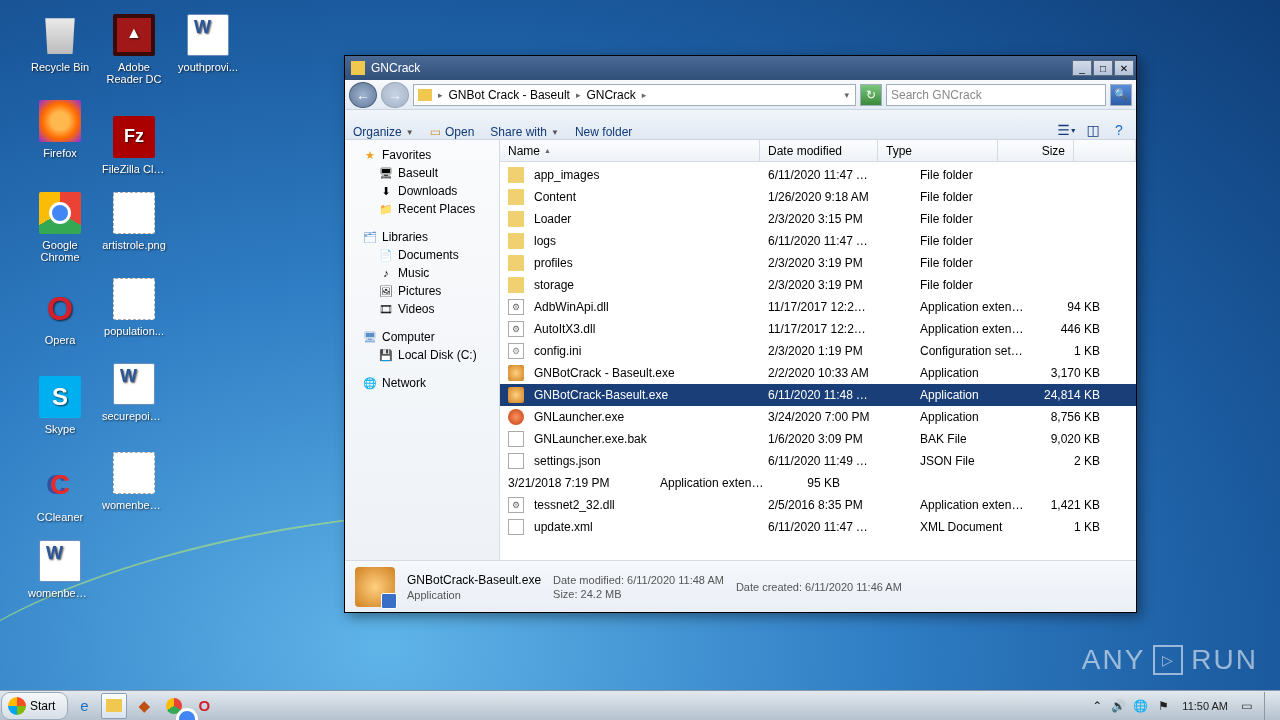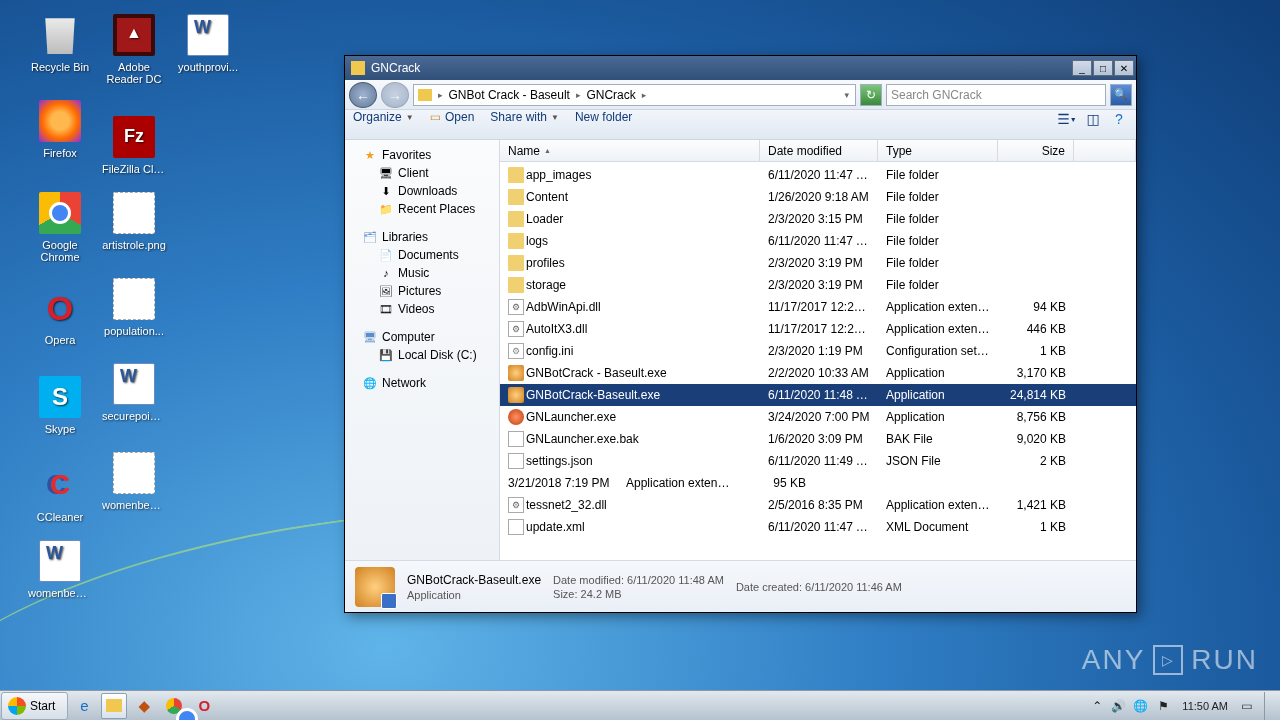--- a/index.html
+++ b/index.html
@@ -44,21 +44,21 @@
 .navbar { height: 30px; background: linear-gradient(#f7f9fc, #e4ebf4); border-bottom: 1px solid #ccd5e2; display: flex; align-items: center; padding: 0 4px; gap: 4px; }
 .navbtn { width: 28px; height: 26px; border-radius: 50%; background: radial-gradient(#9fb4d0,#627899); border: 1px solid #4a5d77; display: flex; align-items: center; justify-content: center; color: #fff; font-size: 14px; cursor: pointer; }
 .navbtn.disabled { opacity: 0.5; }
 .addrbar { flex: 1; height: 22px; background: #fff; border: 1px solid #a0aec0; display: flex; align-items: center; font-size: 12px; padding: 0 4px; gap: 4px; }
 .addrbar .folder-ic { width: 14px; height: 12px; background: #f0c850; }
 .addrbar .chev { color: #666; font-size: 9px; margin: 0 2px; }
 .refresh { width: 22px; height: 22px; border: 1px solid #a0aec0; background: linear-gradient(#7dc67d,#3a8a3a); color: #fff; display: flex; align-items: center; justify-content: center; font-size: 12px; cursor: pointer; }
 .searchbox { width: 220px; height: 22px; border: 1px solid #a0aec0; background: #fff; display: flex; align-items: center; font-size: 12px; color: #888; padding: 0 4px; }
 .searchbtn { width: 22px; height: 22px; border: 1px solid #a0aec0; background: linear-gradient(#5a8edb,#2a5ca5); color: #fff; display: flex; align-items: center; justify-content: center; font-size: 11px; cursor: pointer; }
 
-.toolbar { height: 30px; background: linear-gradient(#f2f6fb,#e0e8f2); border-bottom: 1px solid #ccd5e2; display: flex; align-items: flex-start; padding: 0 8px; gap: 16px; font-size: 12px; color: #123a78; }
+.toolbar { height: 30px; background: linear-gradient(#f2f6fb,#e0e8f2); border-bottom: 1px solid #ccd5e2; display: flex; align-items: flex-end; padding: 0 8px; gap: 16px; font-size: 12px; color: #123a78; }
 .toolbar .titem { display: flex; align-items: center; gap: 4px; cursor: pointer; }
 .toolbar .titem .dd { font-size: 8px; color: #555; }
 .toolbar .right { margin-left: auto; display: flex; gap: 8px; align-items: center; }
 .tbicon { width: 18px; height: 18px; display: flex; align-items: center; justify-content: center; font-size: 14px; cursor: pointer; }
 
 .body { flex: 1; display: flex; overflow: hidden; }
 .navpane { width: 155px; background: linear-gradient(#fafbfc,#eef2f7); border-right: 1px solid #d4dbe5; padding: 6px 0; font-size: 12px; overflow-y: auto; }
 .navgroup { margin-bottom: 10px; }
 .navhead { padding: 2px 6px 2px 18px; display: flex; align-items: center; gap: 5px; cursor: pointer; }
 .navitem { padding: 2px 6px 2px 34px; display: flex; align-items: center; gap: 5px; cursor: pointer; }
@@ -76,23 +76,23 @@
 .col-date { width: 118px; }
 .col-type { width: 120px; }
 .col-size { width: 76px; justify-content: flex-end; }
 .col-pad { flex: 1; border-right: none; }
 .sort-arrow { font-size: 7px; color: #666; }
 
 .rows { flex: 1; overflow-y: auto; padding: 2px 0; }
 .row { display: flex; height: 22px; align-items: center; cursor: pointer; }
 .row.selected { background: #1a3e78; color: #fff; }
 .row .c { padding: 0 8px; white-space: nowrap; overflow: hidden; text-overflow: ellipsis; }
-.row .c-name { width: 260px; display: flex; align-items: center; gap: 2px; }
+.row .c-name { width: 260px; display: flex; align-items: center; gap: 10px; }
 .row .c-date { width: 118px; }
-.row .c-type { width: 120px; }
+.row .c-type { width: 120px; margin-left: 34px; }
 .row .c-size { width: 76px; text-align: right; }
 .file-ic { width: 16px; height: 16px; flex-shrink: 0; display: inline-flex; align-items: center; justify-content: center; font-size: 12px; }
 .ic-folder { background: #f0d070; border-radius: 1px; }
 .ic-dll { background: #fff; border: 1px solid #aaa; }
 .ic-dll::after { content: "⚙"; font-size: 9px; color: #666; }
 .ic-ini { background: #fff; border: 1px solid #aaa; }
 .ic-ini::after { content: "⚙"; font-size: 9px; color: #888; }
 .ic-exe { background: radial-gradient(#ffd080,#d08020); border-radius: 2px; }
 .ic-exe2 { background: radial-gradient(#ff9060,#c04010); border-radius: 50%; }
 .ic-bak { background: #fff; border: 1px solid #aaa; }
@@ -102,21 +102,21 @@
 .details { height: 52px; border-top: 1px solid #d4dbe5; background: linear-gradient(#f5f8fc,#eaeff6); display: flex; align-items: center; padding: 6px 10px; gap: 12px; font-size: 11px; }
 .details .big-ic { width: 40px; height: 40px; background: radial-gradient(#ffd080,#d08020); border-radius: 4px; position: relative; }
 .details .big-ic::after { content:""; position:absolute; width:14px; height:14px; background:#3a6fc8; border:1px solid #fff; bottom:-2px; right:-2px; border-radius:2px; }
 .details .dtext { display: flex; flex-direction: column; gap: 2px; }
 .details .dtitle { font-size: 12px; }
 .details .dsub { color: #555; }
 .details .meta { color: #555; }
 
 
 .taskbar { position: absolute; bottom: 0; left: 0; right: 0; height: 30px; background: linear-gradient(#e2e8ee 0%, #cbd5de 50%, #b5c2ce 100%); border-top: 1px solid #8a98a7; display: flex; align-items: center; }
-.start { height: 28px; padding: 0 12px 0 6px; margin: 1px; background: linear-gradient(#f5f8fa,#d6dee6); border: 1px solid #9aabbb; border-radius: 3px; display: flex; align-items: center; gap: 4px; font-size: 12px; cursor: pointer; }
+.start { height: 28px; padding: 0 12px 0 6px; margin: 1px; background: linear-gradient(#f5f8fa,#d6dee6); border: 1px solid #9aabbb; border-radius: 9px; display: flex; align-items: center; gap: 4px; font-size: 12px; cursor: pointer; }
 .start .orb { width: 18px; height: 18px; border-radius: 50%; background: conic-gradient(#f25022 0 90deg, #7fba00 90deg 180deg, #00a4ef 180deg 270deg, #ffb900 270deg 360deg); }
 .tbitem { width: 26px; height: 26px; margin: 0 2px; border: 1px solid transparent; border-radius: 2px; display: flex; align-items: center; justify-content: center; font-size: 15px; cursor: pointer; }
 .tbitem.active { background: linear-gradient(#fff,#d8e2ec); border-color: #8aa0b6; }
 .tray { margin-left: auto; display: flex; align-items: center; gap: 4px; padding: 0 6px; font-size: 11px; color: #222; }
 .tray .ti { width: 18px; height: 18px; display: flex; align-items: center; justify-content: center; cursor: pointer; font-size: 12px; }
 .tray .clock { padding: 0 6px; }
 .tray .showdesk { width: 10px; height: 28px; border-left: 1px solid #8a98a7; margin-left: 4px; }
 
 .watermark { position: absolute; right: 22px; bottom: 44px; color: rgba(255,255,255,0.55); font-size: 28px; font-weight: 300; letter-spacing: 2px; display: flex; align-items: center; gap: 8px; }
 .watermark .play { width: 30px; height: 30px; border: 2px solid rgba(255,255,255,0.55); display: flex; align-items: center; justify-content: center; font-size: 14px; }
@@ -226,21 +226,21 @@
   <div class="body">
     <div class="navpane">
       <div class="navgroup">
         <div class="navhead">
             <span class="nav-ic star">★</span>
             <span>Favorites</span>
           </div>
         <div id="fav-items">
             <div class="navitem">
               <span class="nav-ic">🖥</span>
-              <span>Client</span>
+              <span>Baseult</span>
             </div>
             <div class="navitem">
               <span class="nav-ic">⬇</span>
               <span>Downloads</span>
             </div>
             <div class="navitem">
               <span class="nav-ic">📁</span>
               <span>Recent Places</span>
             </div>
           </div>

